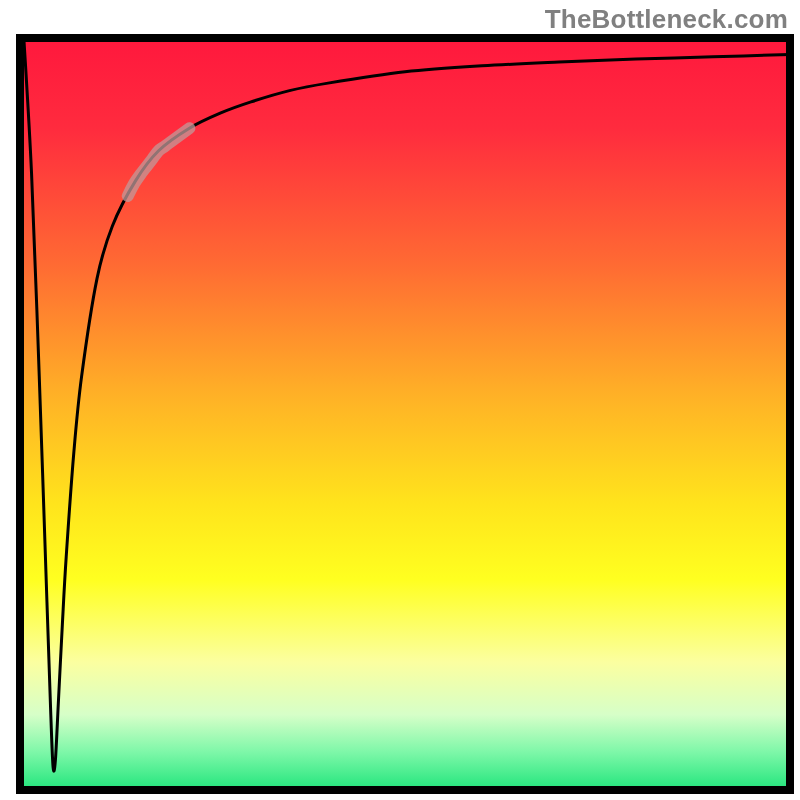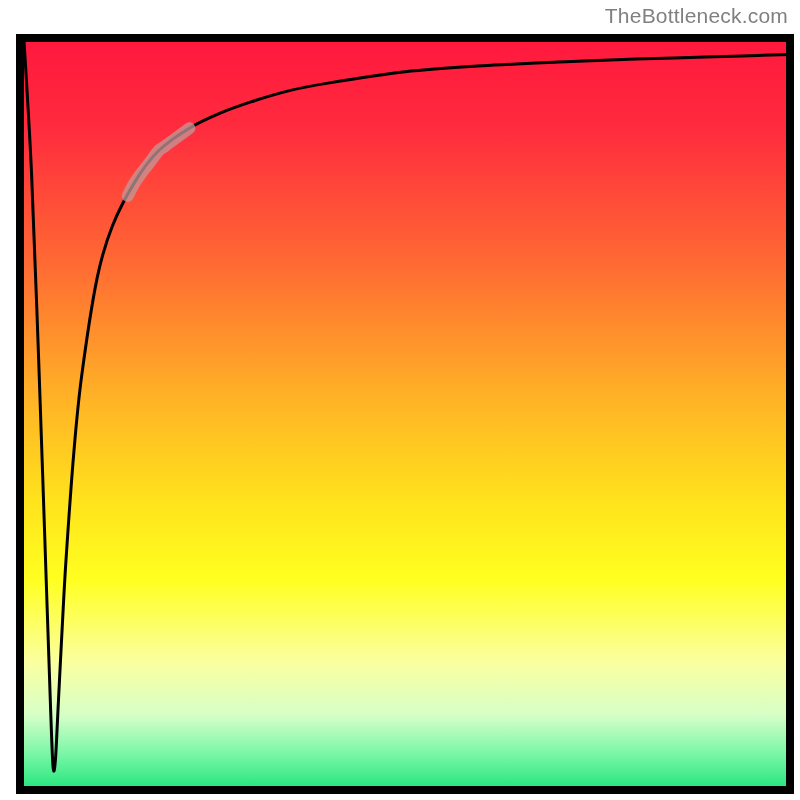--- a/index.html
+++ b/index.html
@@ -13,22 +13,22 @@
   }
   .stage {
     position: relative;
     width: 800px;
     height: 800px;
   }
   .watermark {
     position: absolute;
     top: 4px;
     right: 12px;
-    font-size: 21px;
-    font-weight: 400;
+    font-size: 26px;
+    font-weight: 700;
     color: #808080;
     letter-spacing: 0.2px;
     pointer-events: none;
   }
   svg.plot {
     position: absolute;
     left: 0;
     top: 0;
     width: 800px;
     height: 800px;

